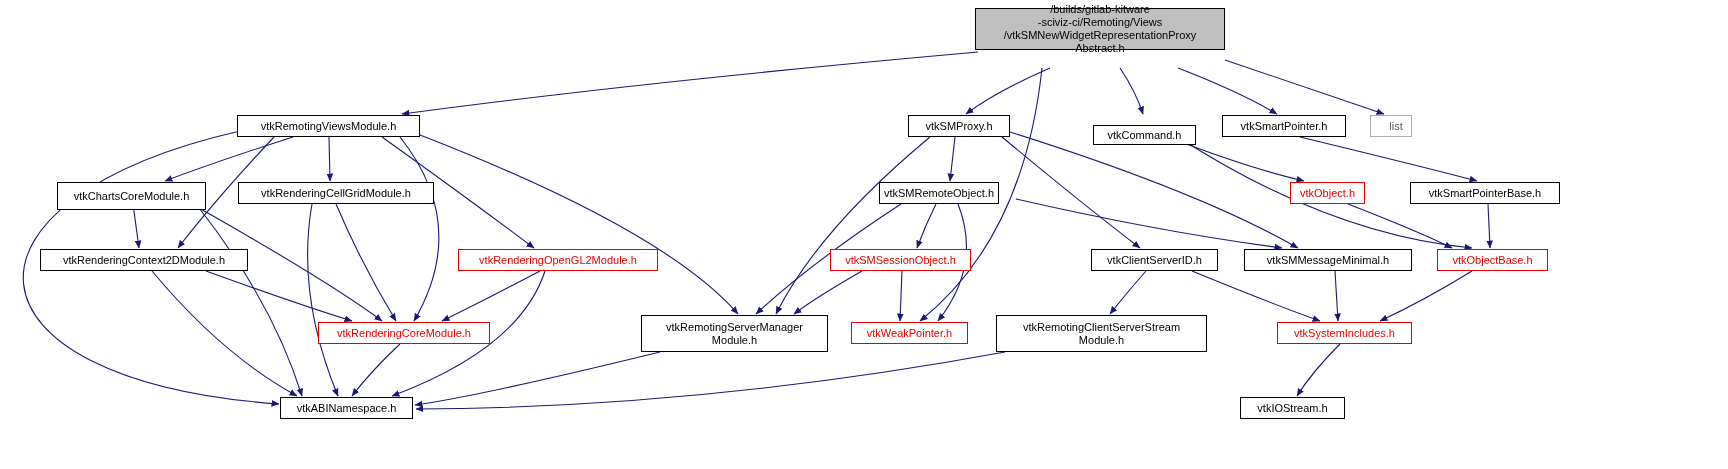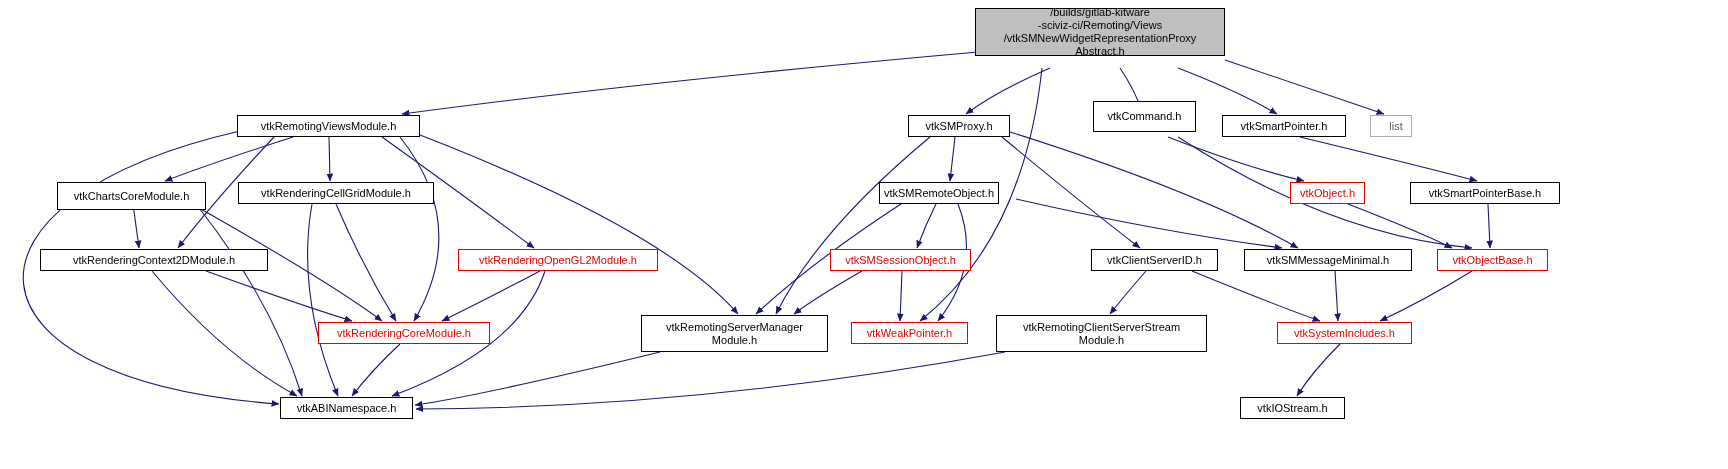--- a/index.html
+++ b/index.html
@@ -101,33 +101,33 @@
       <path d="M1488,204 L1490,248" class="edge" marker-end="url(#arrow)"></path>
       <path d="M1348,204 Q1420,232 1452,248" class="edge" marker-end="url(#arrow)"></path>
       <path d="M1472,271 Q1425,300 1380,321" class="edge" marker-end="url(#arrow)"></path>
       <path d="M1146,271 Q1125,295 1110,314" class="edge" marker-end="url(#arrow)"></path>
       <path d="M1192,271 Q1275,305 1320,321" class="edge" marker-end="url(#arrow)"></path>
       <path d="M1335,271 L1338,321" class="edge" marker-end="url(#arrow)"></path>
       <path d="M1005,352 Q700,408 416,409" class="edge" marker-end="url(#arrow)"></path>
       <path d="M1340,344 Q1312,372 1297,396" class="edge" marker-end="url(#arrow)"></path>
     </svg>
   <div id="nodes">
-      <div class="node current" style="left: 975px; top: 8px; width: 250px; height: 48px;">
+      <div class="node current" style="left: 975px; top: 8px; width: 250px; height: 42px;">
         <span>/builds/gitlab-kitware
 -sciviz-ci/Remoting/Views
 /vtkSMNewWidgetRepresentationProxy
 Abstract.h</span>
       </div>
       <div class="node normal" style="left: 237px; top: 115px; width: 183px; height: 22px;">
         <span>vtkRemotingViewsModule.h</span>
       </div>
       <div class="node normal" style="left: 908px; top: 115px; width: 102px; height: 22px;">
         <span>vtkSMProxy.h</span>
       </div>
-      <div class="node normal" style="left: 1093px; top: 101px; width: 103px; height: 31px;">
+      <div class="node normal" style="left: 1093px; top: 125px; width: 103px; height: 20px;">
         <span>vtkCommand.h</span>
       </div>
       <div class="node normal" style="left: 1222px; top: 115px; width: 124px; height: 22px;">
         <span>vtkSmartPointer.h</span>
       </div>
       <div class="node external" style="left: 1370px; top: 115px; width: 42px; height: 22px; padding-left: 10px;">
         <span>list</span>
       </div>
       <div class="node normal" style="left: 57px; top: 182px; width: 149px; height: 28px;">
         <span>vtkChartsCoreModule.h</span>
@@ -137,21 +137,21 @@
       </div>
       <div class="node normal" style="left: 879px; top: 182px; width: 120px; height: 22px;">
         <span>vtkSMRemoteObject.h</span>
       </div>
       <div class="node red" style="left: 1290px; top: 182px; width: 75px; height: 22px;">
         <span>vtkObject.h</span>
       </div>
       <div class="node normal" style="left: 1410px; top: 182px; width: 150px; height: 22px;">
         <span>vtkSmartPointerBase.h</span>
       </div>
-      <div class="node normal" style="left: 40px; top: 249px; width: 228px; height: 22px;">
+      <div class="node normal" style="left: 40px; top: 249px; width: 208px; height: 22px;">
         <span>vtkRenderingContext2DModule.h</span>
       </div>
       <div class="node red" style="left: 458px; top: 249px; width: 200px; height: 22px;">
         <span>vtkRenderingOpenGL2Module.h</span>
       </div>
       <div class="node red" style="left: 830px; top: 249px; width: 141px; height: 22px;">
         <span>vtkSMSessionObject.h</span>
       </div>
       <div class="node normal" style="left: 1091px; top: 249px; width: 127px; height: 22px;">
         <span>vtkClientServerID.h</span>

